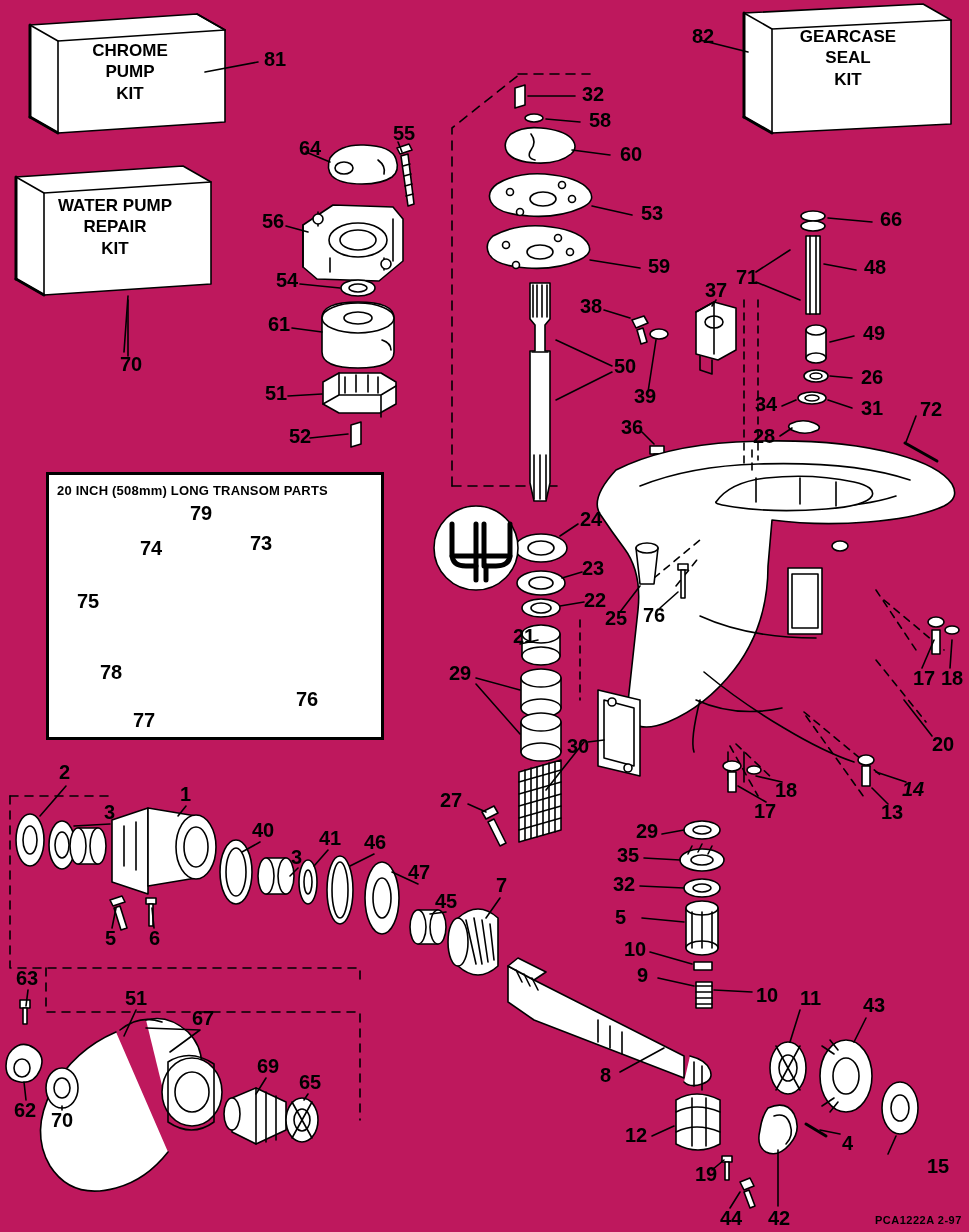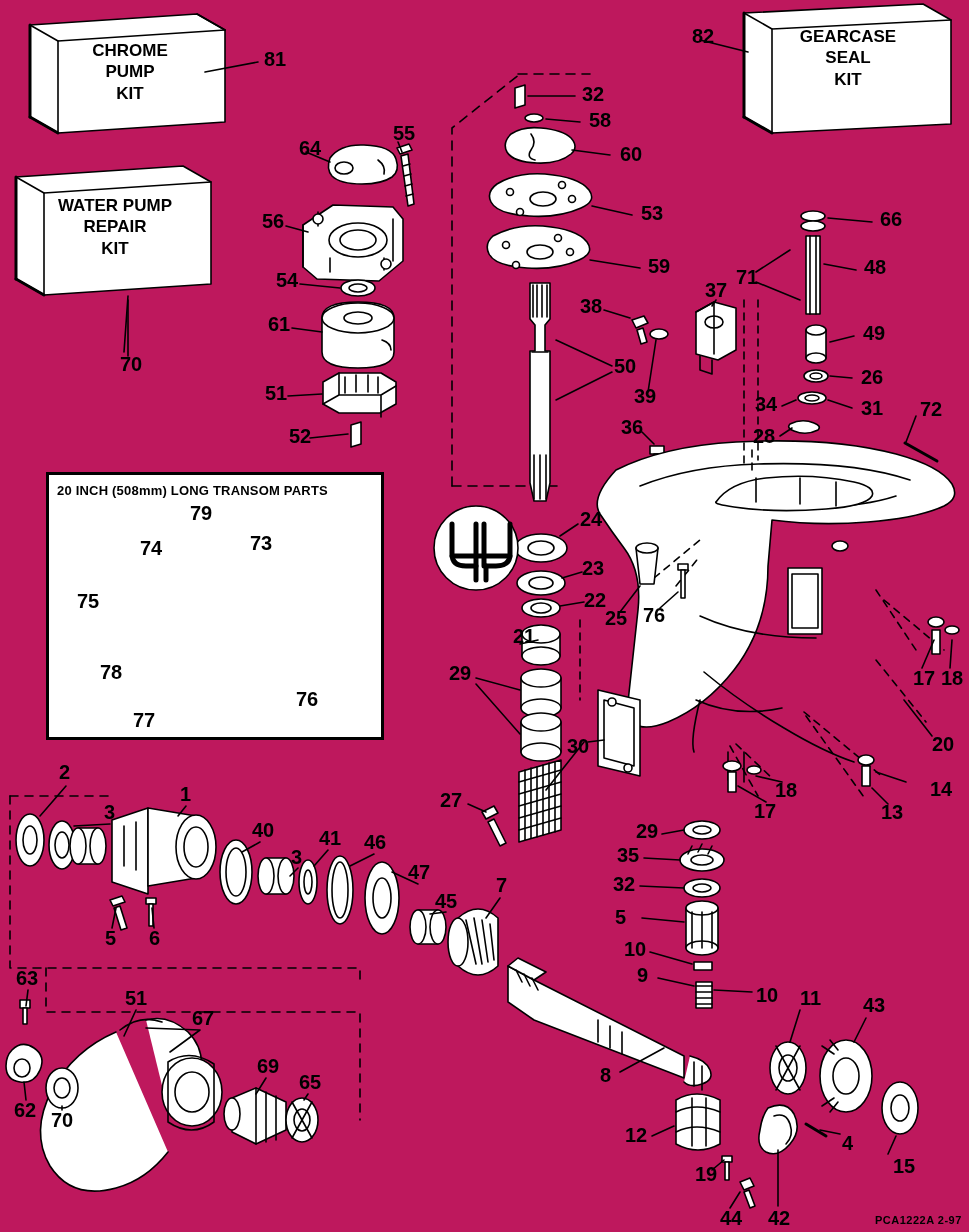--- a/index.html
+++ b/index.html
@@ -608,27 +608,27 @@
   <div class="callout" style="left:637px; top:965px;">9</div>
   <div class="callout" style="left:756px; top:985px;">10</div>
   <div class="callout" style="left:800px; top:988px;">11</div>
   <div class="callout" style="left:863px; top:995px;">43</div>
   <div class="callout" style="left:600px; top:1065px;">8</div>
   <div class="callout" style="left:625px; top:1125px;">12</div>
   <div class="callout" style="left:695px; top:1164px;">19</div>
   <div class="callout" style="left:720px; top:1208px;">44</div>
   <div class="callout" style="left:768px; top:1208px;">42</div>
   <div class="callout" style="left:842px; top:1133px;">4</div>
-  <div class="callout" style="left:893px; top:1156px;">15</div>
+  <div class="callout" style="left:927px; top:1156px;">15</div>
   <div class="callout" style="left:913px; top:668px;">17</div>
   <div class="callout" style="left:941px; top:668px;">18</div>
   <div class="callout" style="left:932px; top:734px;">20</div>
   <div class="callout" style="left:775px; top:780px;">18</div>
   <div class="callout" style="left:754px; top:801px;">17</div>
-  <div class="callout" style="left:930px; top:779px;">14</div>
+  <div class="callout" style="left:902px; top:779px;font-style:italic;">14</div>
   <div class="callout" style="left:881px; top:802px;">13</div>
   <div class="callout" style="left:59px; top:762px;">2</div>
   <div class="callout" style="left:104px; top:802px;">3</div>
   <div class="callout" style="left:180px; top:784px;">1</div>
   <div class="callout" style="left:252px; top:820px;">40</div>
   <div class="callout" style="left:291px; top:847px;">3</div>
   <div class="callout" style="left:319px; top:828px;">41</div>
   <div class="callout" style="left:364px; top:832px;">46</div>
   <div class="callout" style="left:408px; top:862px;">47</div>
   <div class="callout" style="left:435px; top:891px;">45</div>

